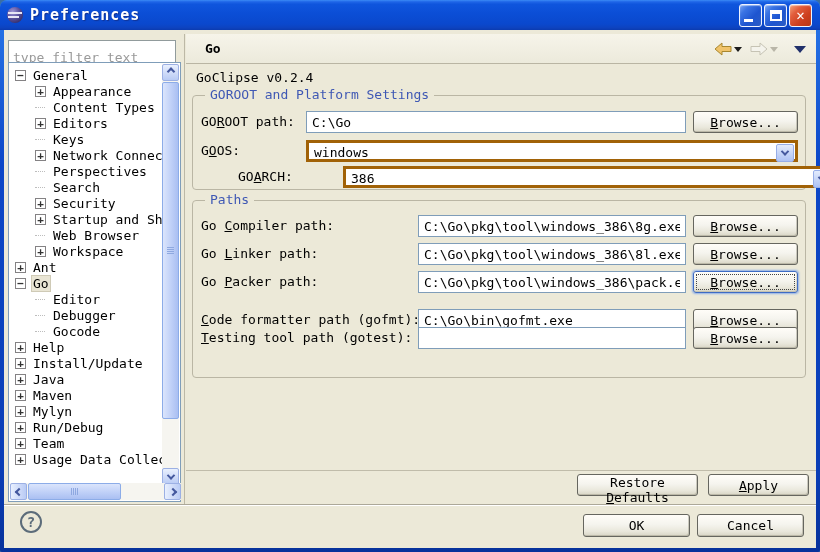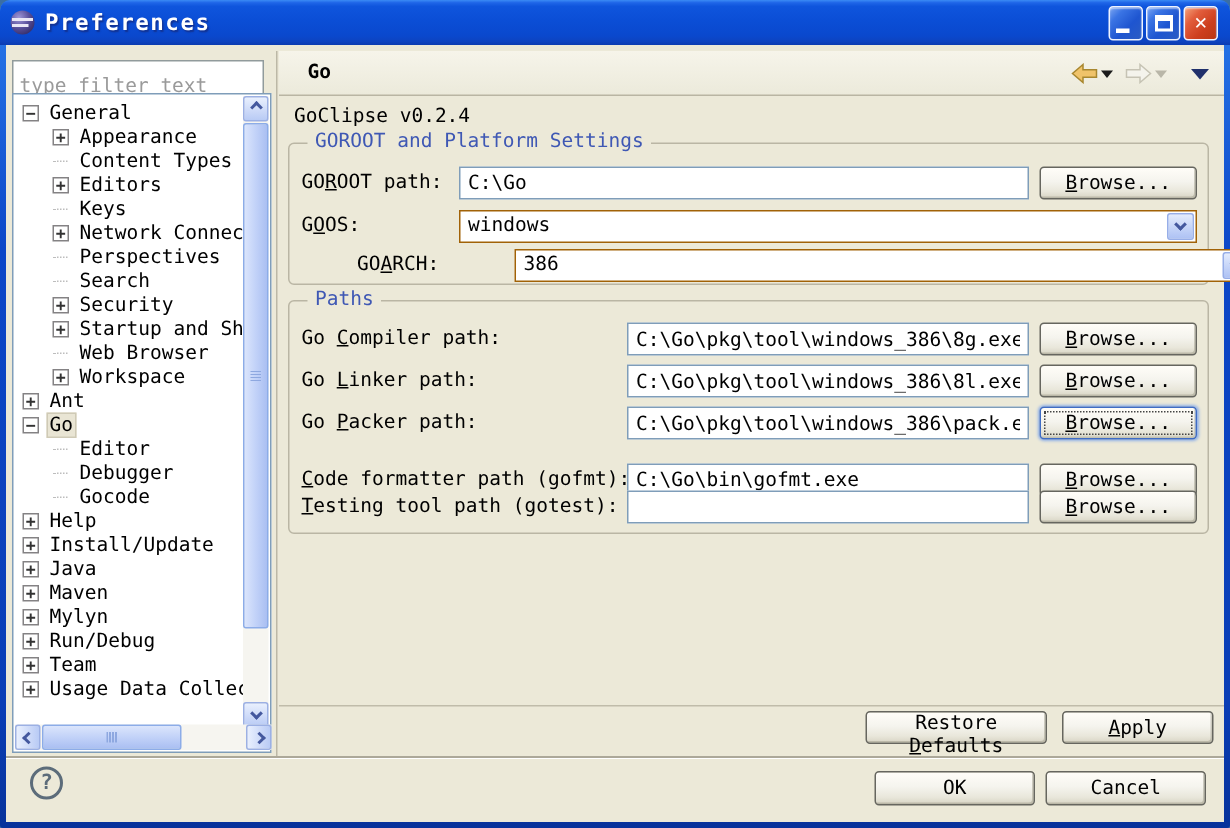--- a/index.html
+++ b/index.html
@@ -64,29 +64,29 @@
     background:linear-gradient(180deg,#f6f4ea,#eceadb); border-bottom:1px solid #b9b5a3; display:flex; align-items:center; }
   .rheader .ptitle{ font-size:13px; font-weight:bold; color:#000; margin-left:19px; }
   .navbar{ position:absolute; right:10px; top:0; height:30px; display:flex; align-items:center; gap:4px; }
   .navbtn{ display:flex; align-items:center; gap:2px; cursor:pointer; padding:2px; }
   .tri-sm{ width:0; height:0; border-left:4px solid transparent; border-right:4px solid transparent; border-top:5px solid #1b1b1b; }
   .tri-sm.dis{ border-top-color:#b9b6a8; }
   .tri-big{ width:0; height:0; border-left:6px solid transparent; border-right:6px solid transparent; border-top:7px solid #20306b; margin-left:10px; cursor:pointer; }
   
   .version{ position:absolute; left:192px; top:40px; font-size:13px; color:#000; }
   .group{ position:absolute; left:188px; width:614px; border:1px solid #bab6a4; border-radius:4px; }
-  .group.g1{ top:65px; height:95px; } .group.g2{ top:170px; height:156px; }
+  .group.g1{ top:65px; height:95px; } .group.g2{ top:170px; height:178px; }
   .legend{ position:absolute; top:-9px; left:12px; background:#ece9d8; padding:0 5px; font-size:13px; color:#3f58b4; }
   .frow{ position:absolute; left:0; width:100%; height:22px; }
   .flabel{ position:absolute; left:8px; top:3px; font-size:13px; color:#000; white-space:nowrap; }
   .mn{ text-decoration:underline; }
   .txt{ position:absolute; height:22px; border:1px solid #7f9db9; background:#fff; padding:1px 5px;
     font:13px "DejaVu Sans Mono","Liberation Mono",monospace; color:#000; }
   .txt.g1inp{ left:113px; width:380px; }
-  .combo{ position:absolute; left:113px; width:492px; height:22px; border:1px solid #a16207; background:#fff; }
+  .combo{ position:absolute; left:113px; width:492px; height:22px; border:3px solid #a16207; background:#fff; }
   .cval{ position:absolute; left:5px; top:2px; font-size:13px; }
   .combo-btn{ position:absolute; right:1px; top:1px; width:18px; height:18px; border:1px solid #97aee8; border-radius:2px;
     background:linear-gradient(180deg,#e4ecfd,#c5d4f8 55%,#aec2f4); display:flex; align-items:center; justify-content:center; cursor:pointer; }
   .xp-btn{ position:absolute; height:22px; border:1px solid #66665f; border-radius:3px; cursor:pointer;
     background:linear-gradient(180deg,#fffdf8 0%,#f5f4ee 45%,#e9e7db 78%,#d8d5c5 100%);
     box-shadow:inset -1px -1px 0 rgba(150,148,130,.45);
     font:13px "DejaVu Sans Mono","Liberation Mono",monospace; color:#000; text-align:center; }
   .xp-btn.focus{ border:1px solid #3f6cc4; box-shadow:0 0 2px 1px #8fb0e8, inset -1px -1px 0 rgba(150,148,130,.3);
     outline:1px dotted #444; outline-offset:-4px; }
   .g1browse{ left:500px; top:15px; width:105px; }

